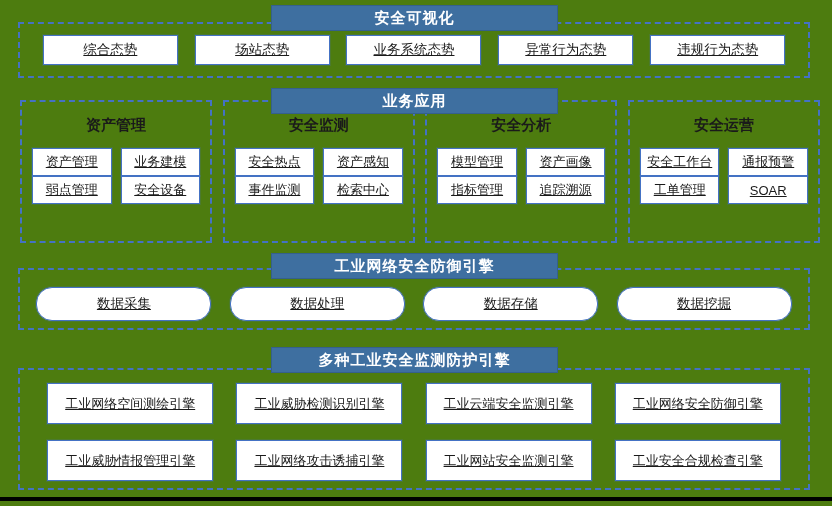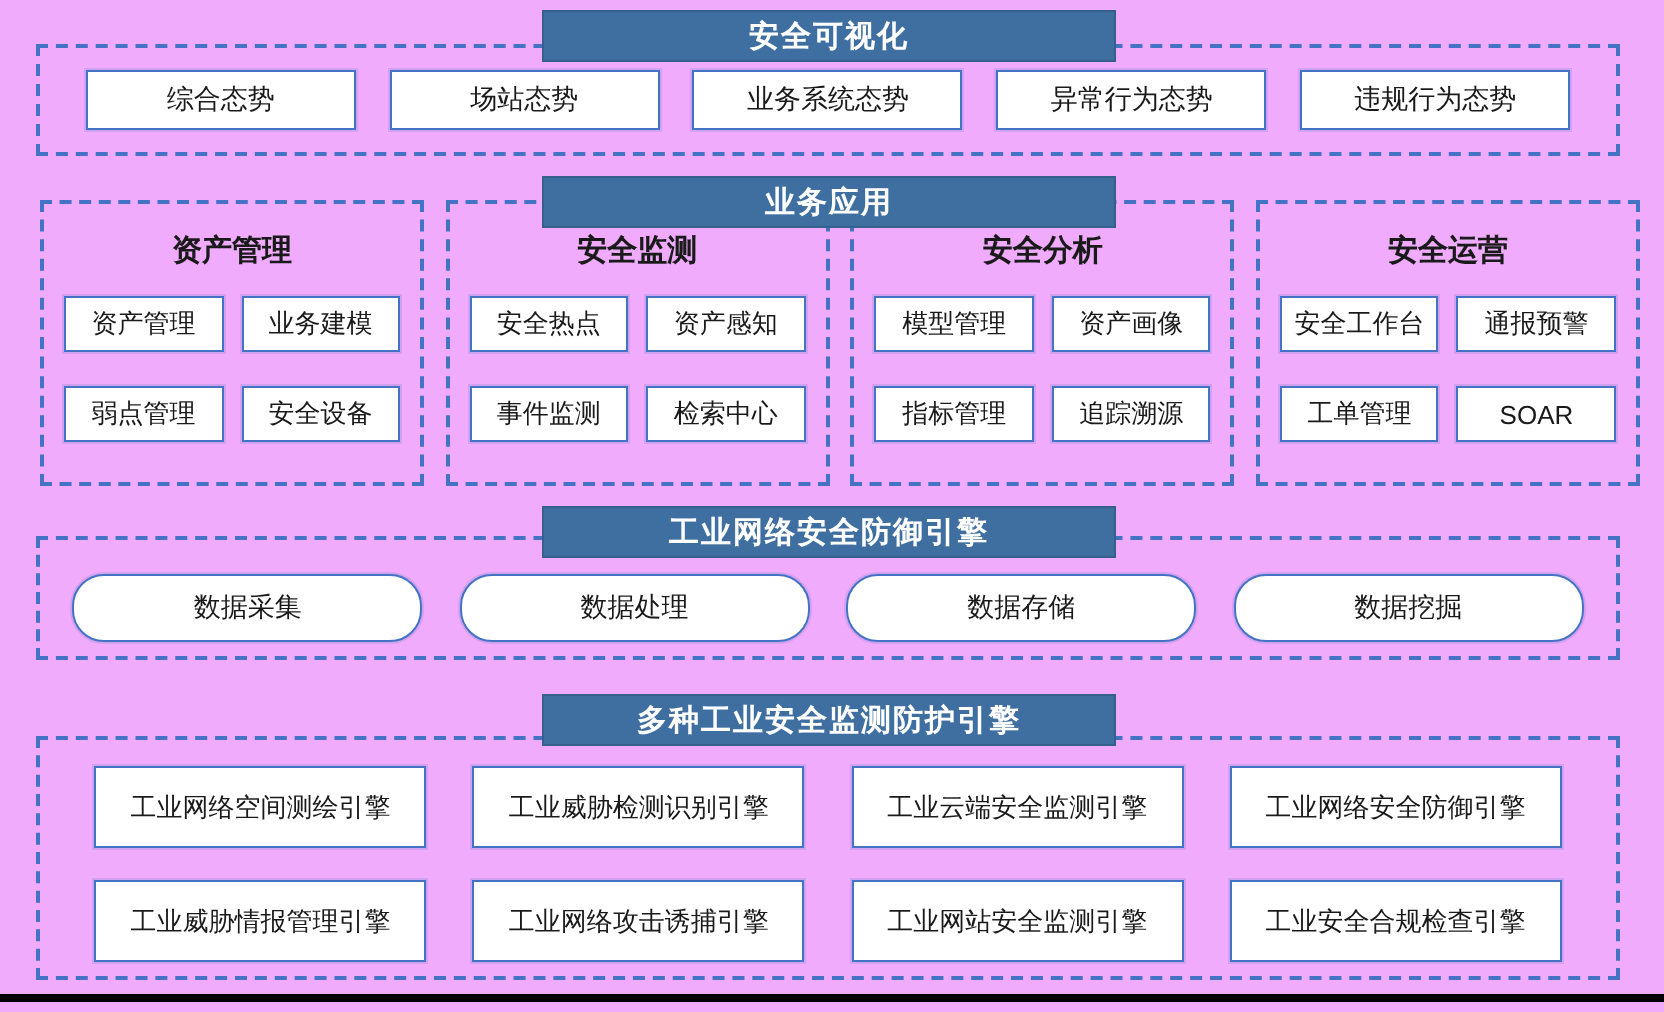--- a/index.html
+++ b/index.html
@@ -7,21 +7,21 @@
     --banner-border:#35608C;
     --banner-text:#FFFFFF;
     --line-blue:#4472C4;
     --text-dark:#1A1A1A;
     --bottom-bar:#000000;
   }
   html,body{margin:0;padding:0;background:#ffffff;}
   .canvas{
     position:relative;
     width:832px;height:506px;
-    background:#f0abfc;
+    background:#4d7c0f;
     font-family:"Liberation Sans","DejaVu Sans",sans-serif;
     overflow:hidden;
   }
   .banner{
     position:absolute;
     width:287px;height:26px;
     background:var(--banner-bg);
     border:1px solid var(--banner-border);
     box-sizing:border-box;
     color:var(--banner-text);
@@ -38,20 +38,21 @@
     z-index:1;
   }
   .node{
     border:1.5px solid var(--line-blue);
     box-shadow:0 0 0 1px rgba(68,114,196,0.18);
     background:#ffffff;
     color:var(--text-dark);
     display:flex;align-items:center;justify-content:center;
     box-sizing:border-box;
     white-space:nowrap;
+    text-decoration:underline;
   }
   
   .sec1-row{
     position:absolute;left:18px;top:22px;width:792px;height:56px;
     display:flex;align-items:center;justify-content:space-evenly;
     padding:0 8px;box-sizing:border-box;z-index:2;
   }
   .sec1-row .node{width:135px;height:30px;font-size:13.5px;}
   
   .groups-row{
@@ -70,21 +71,21 @@
     margin-top:14px;
     text-align:center;
     font-size:15px;font-weight:600;
     color:var(--text-dark);
   }
   .group-row{
     display:flex;gap:9px;
     padding:0 10px;
   }
   .group-row.r1{margin-top:13px;}
-  .group-row.r2{margin-top:17px;text-align:right;}
+  .group-row.r2{text-align:right;}
   .group-row .node{flex:1;height:28px;font-size:13px;min-width:0;}
   
   .sec3-row{
     position:absolute;left:18px;top:268px;width:792px;height:62px;
     display:flex;align-items:center;justify-content:space-evenly;
     padding-top:10px;box-sizing:border-box;z-index:2;
   }
   .sec3-row .node{width:175px;height:34px;font-size:13.5px;border-radius:16px;}
   
   .sec4-rows{

